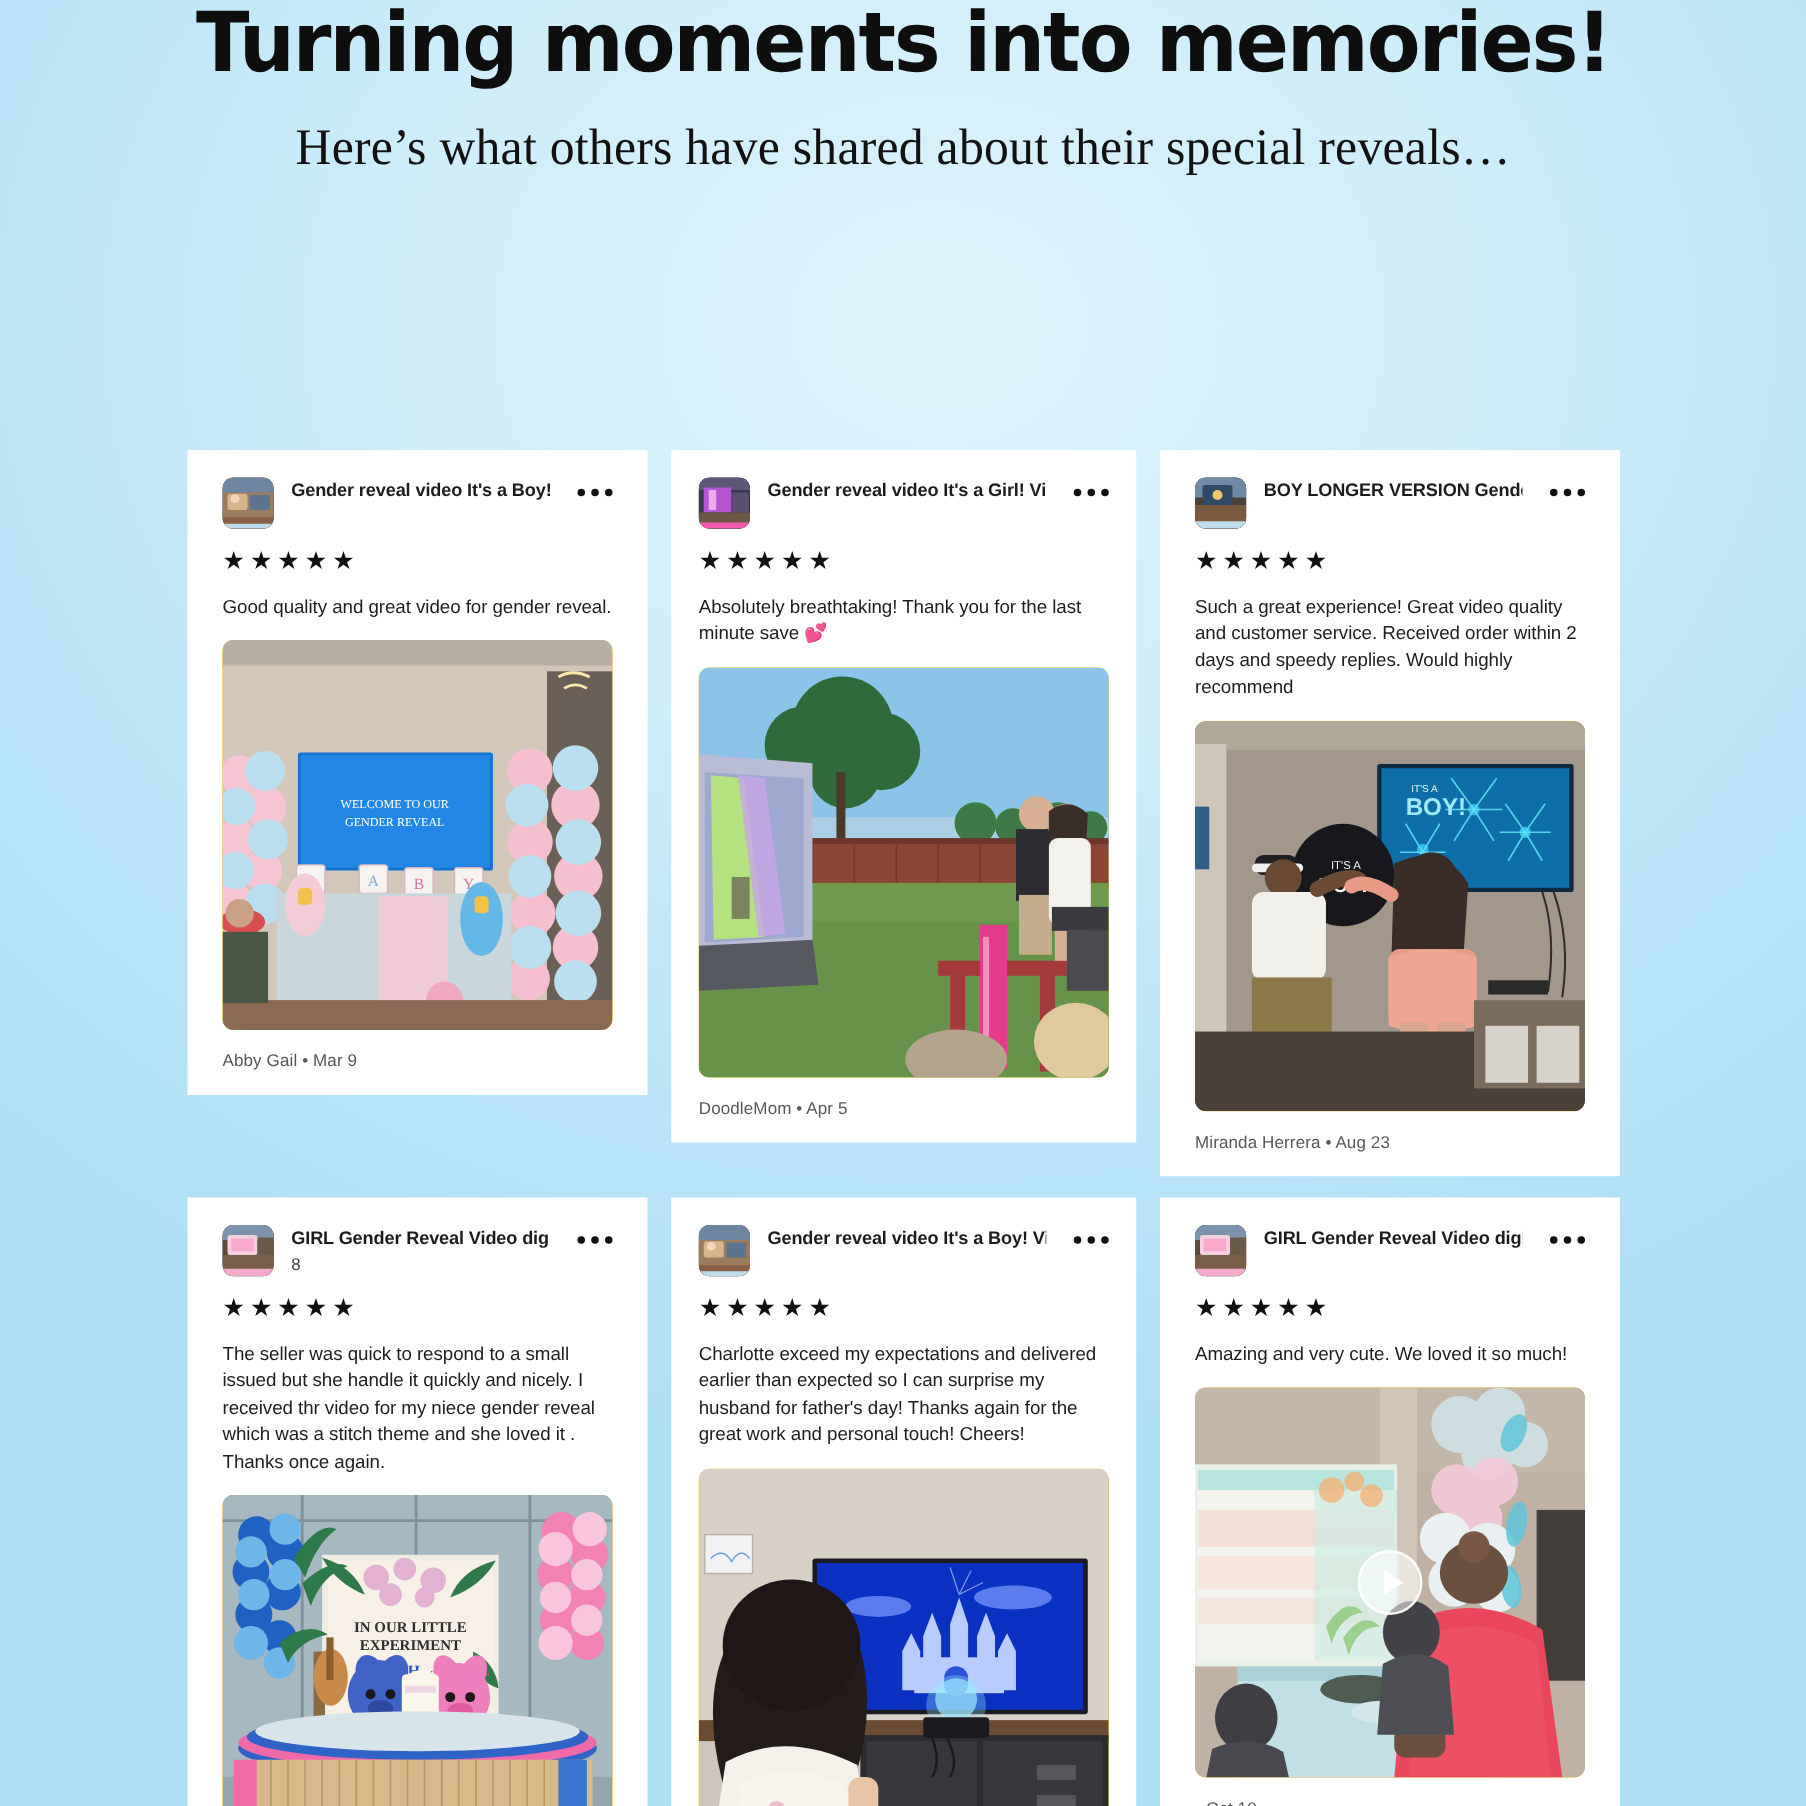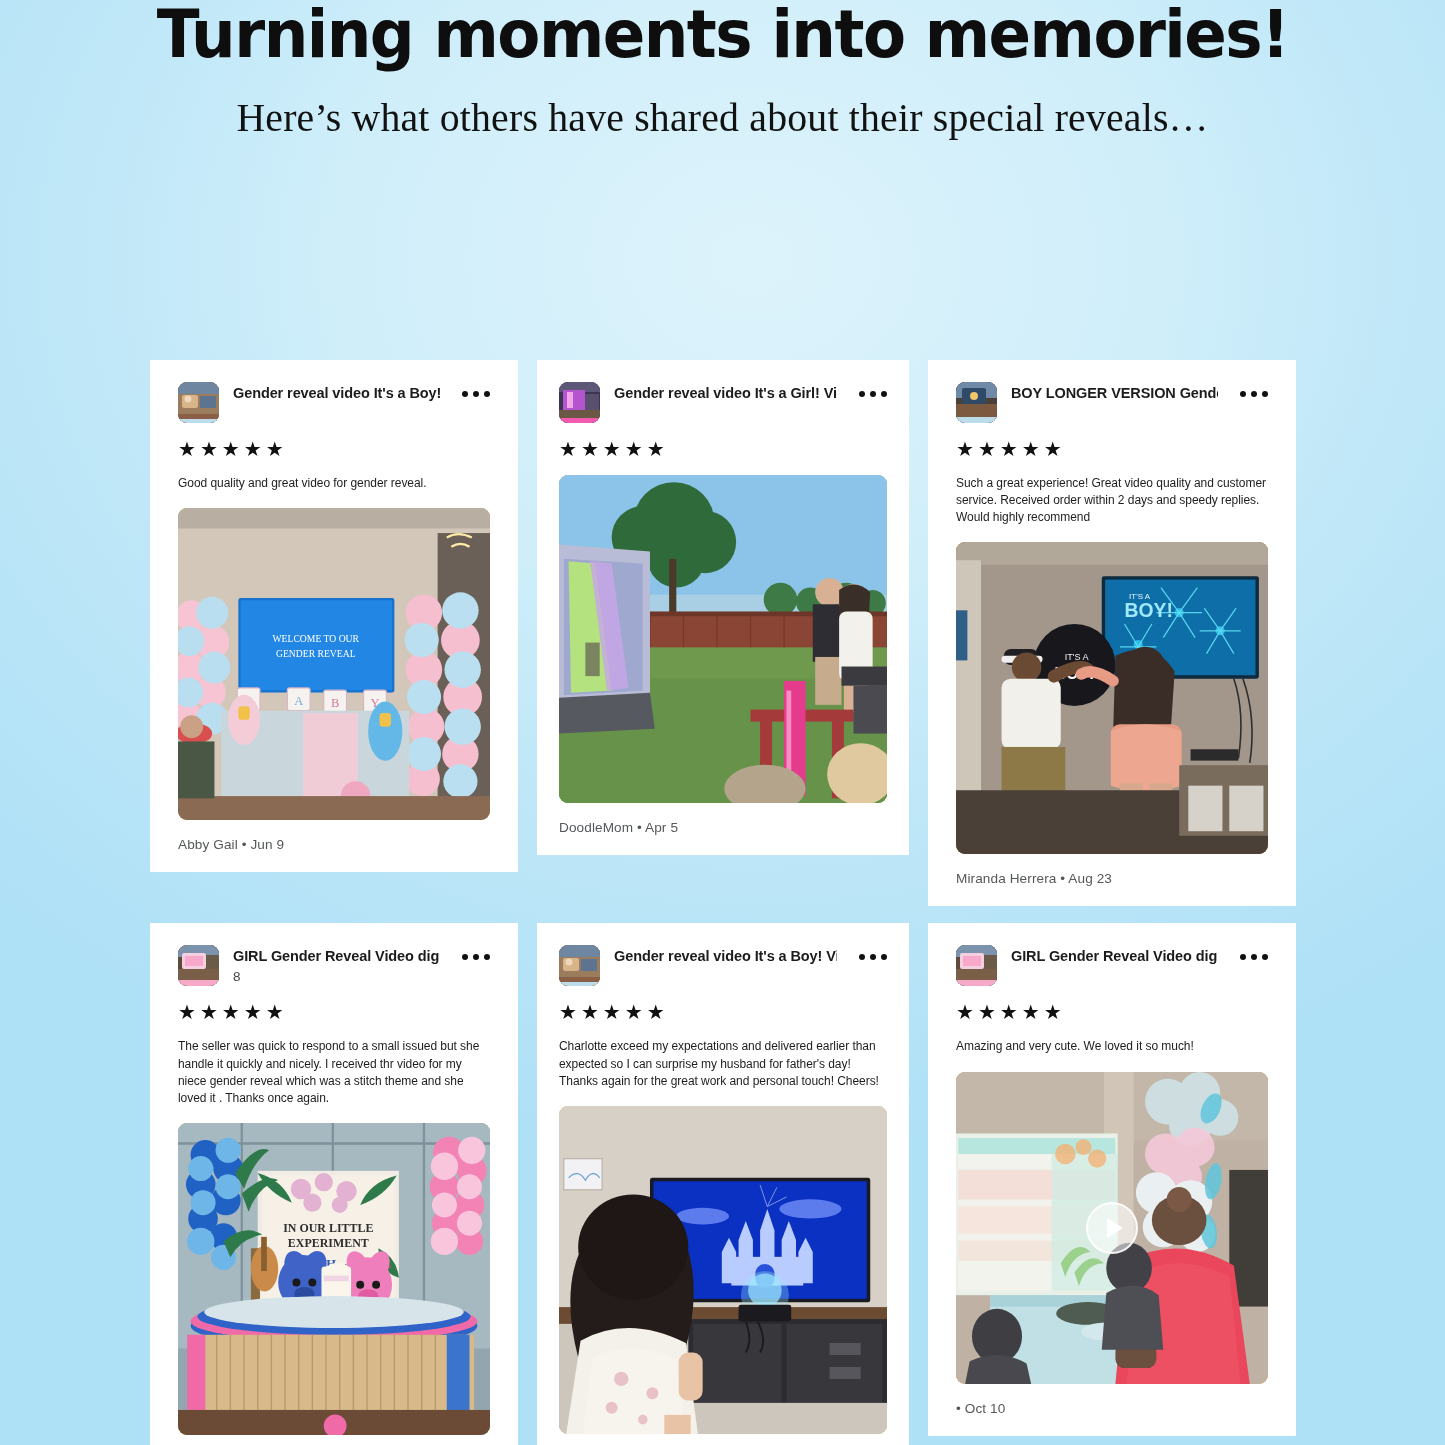--- a/index.html
+++ b/index.html
@@ -114,21 +114,21 @@
     margin-top: 16px;
     color: #111;
     font-size: 20px;
     letter-spacing: 4px;
     line-height: 1;
     white-space: nowrap;
   }
 
   .review-text {
     margin-top: 16px;
-    font-size: 12px;
+    font-size: 15px;
     line-height: 1.43;
     color: #1d1d1d;
     letter-spacing: -0.05px;
   }
 
   .photo {
     margin-top: 16px;
     border-radius: 9px;
     overflow: hidden;
     position: relative;
@@ -263,21 +263,21 @@
         <circle cx="156" cy="253" r="13" fill="#f0a7c0"></circle>
         <rect x="0" y="253" width="274" height="21" fill="#8a6a53"></rect>
         <g>
           <ellipse cx="14" cy="198" rx="16" ry="9" fill="#d94f4f"></ellipse>
           <rect x="0" y="205" width="32" height="50" fill="#4a5744"></rect>
           <circle cx="12" cy="192" r="10" fill="#caa184"></circle>
         </g>
       </svg>
     </div>
 
-    <div class="byline">Abby Gail • Jun 9</div>
+    <div class="byline">Abby Gail • Mar 9</div>
   </div>
 
   <div class="card wide">
     <div class="card-head">
       <div class="thumb">
         <svg viewBox="0 0 41 41" preserveAspectRatio="none">
           <rect width="41" height="41" fill="#3b3550"></rect>
           <rect x="0" y="0" width="41" height="10" fill="#5e5878"></rect>
           <rect x="4" y="8" width="22" height="20" fill="#b455cf"></rect>
           <rect x="8" y="10" width="6" height="16" fill="#f0a8e8"></rect>
@@ -291,20 +291,21 @@
 
       </div>
       <div class="more-icon">
           <i></i>
           <i></i>
           <i></i>
         </div>
     </div>
 
     <div class="stars">★★★★★</div>
+    <div class="review-text">Absolutely breathtaking! Thank you for the last minute save 💕</div>
 
     <div class="photo">
       <svg viewBox="0 0 274 274">
         <rect width="274" height="274" fill="#8ec4e8"></rect>
         <rect x="0" y="0" width="274" height="120" fill="#8cc3e9"></rect>
         <rect x="0" y="100" width="274" height="22" fill="#a8cfe4"></rect>
         <g fill="#2f6b3a">
           <circle cx="96" cy="40" r="34"></circle>
             <circle cx="70" cy="52" r="26"></circle>
             <circle cx="122" cy="56" r="26"></circle>

